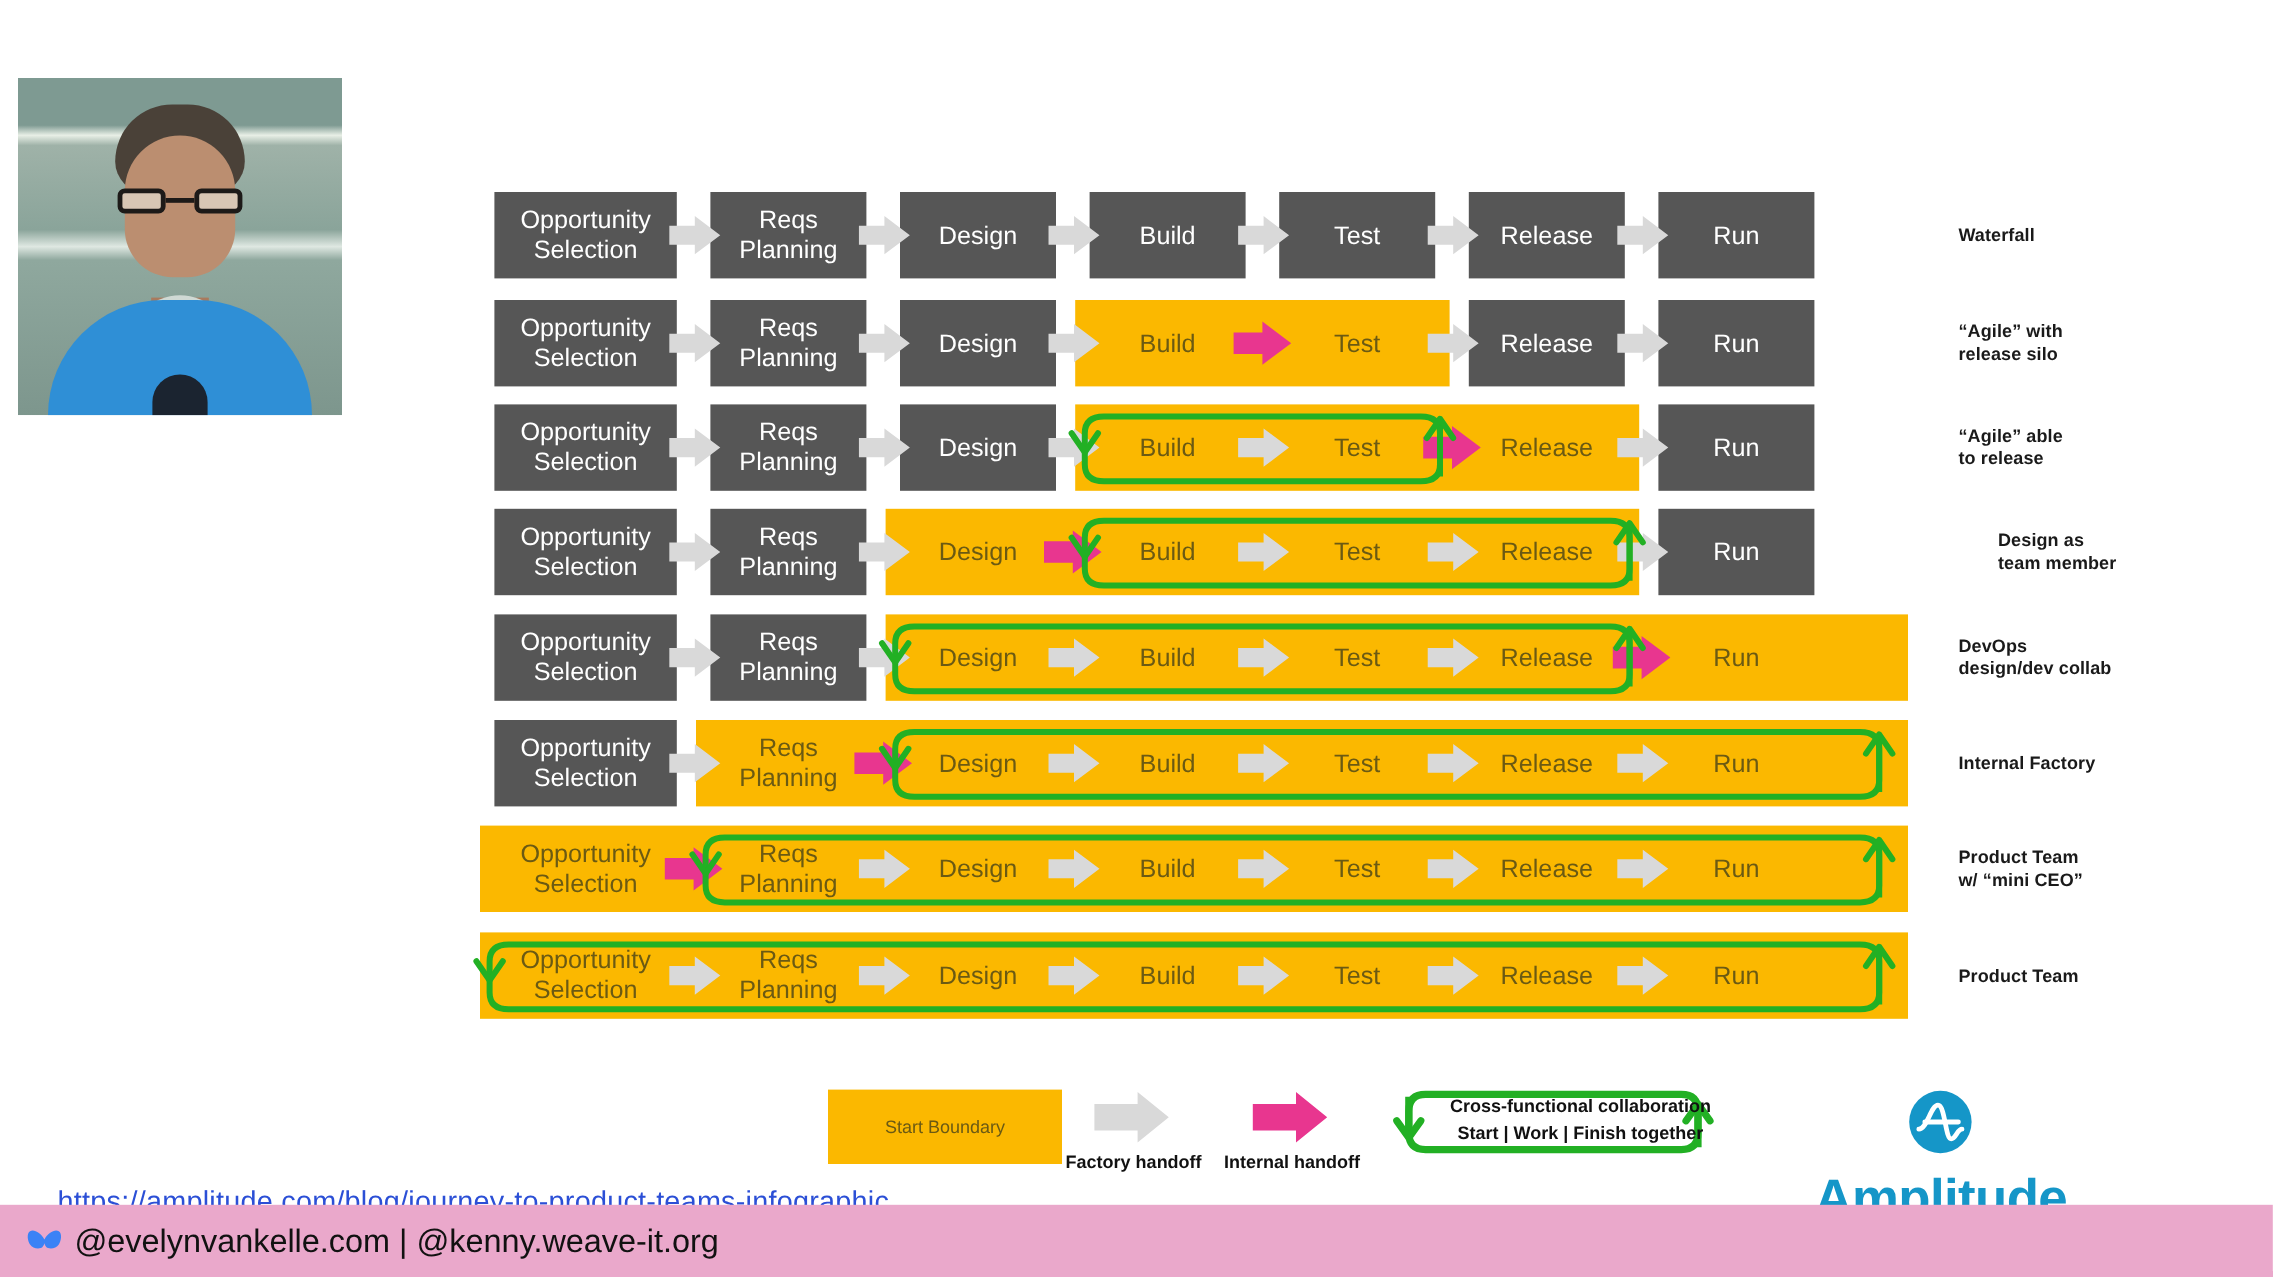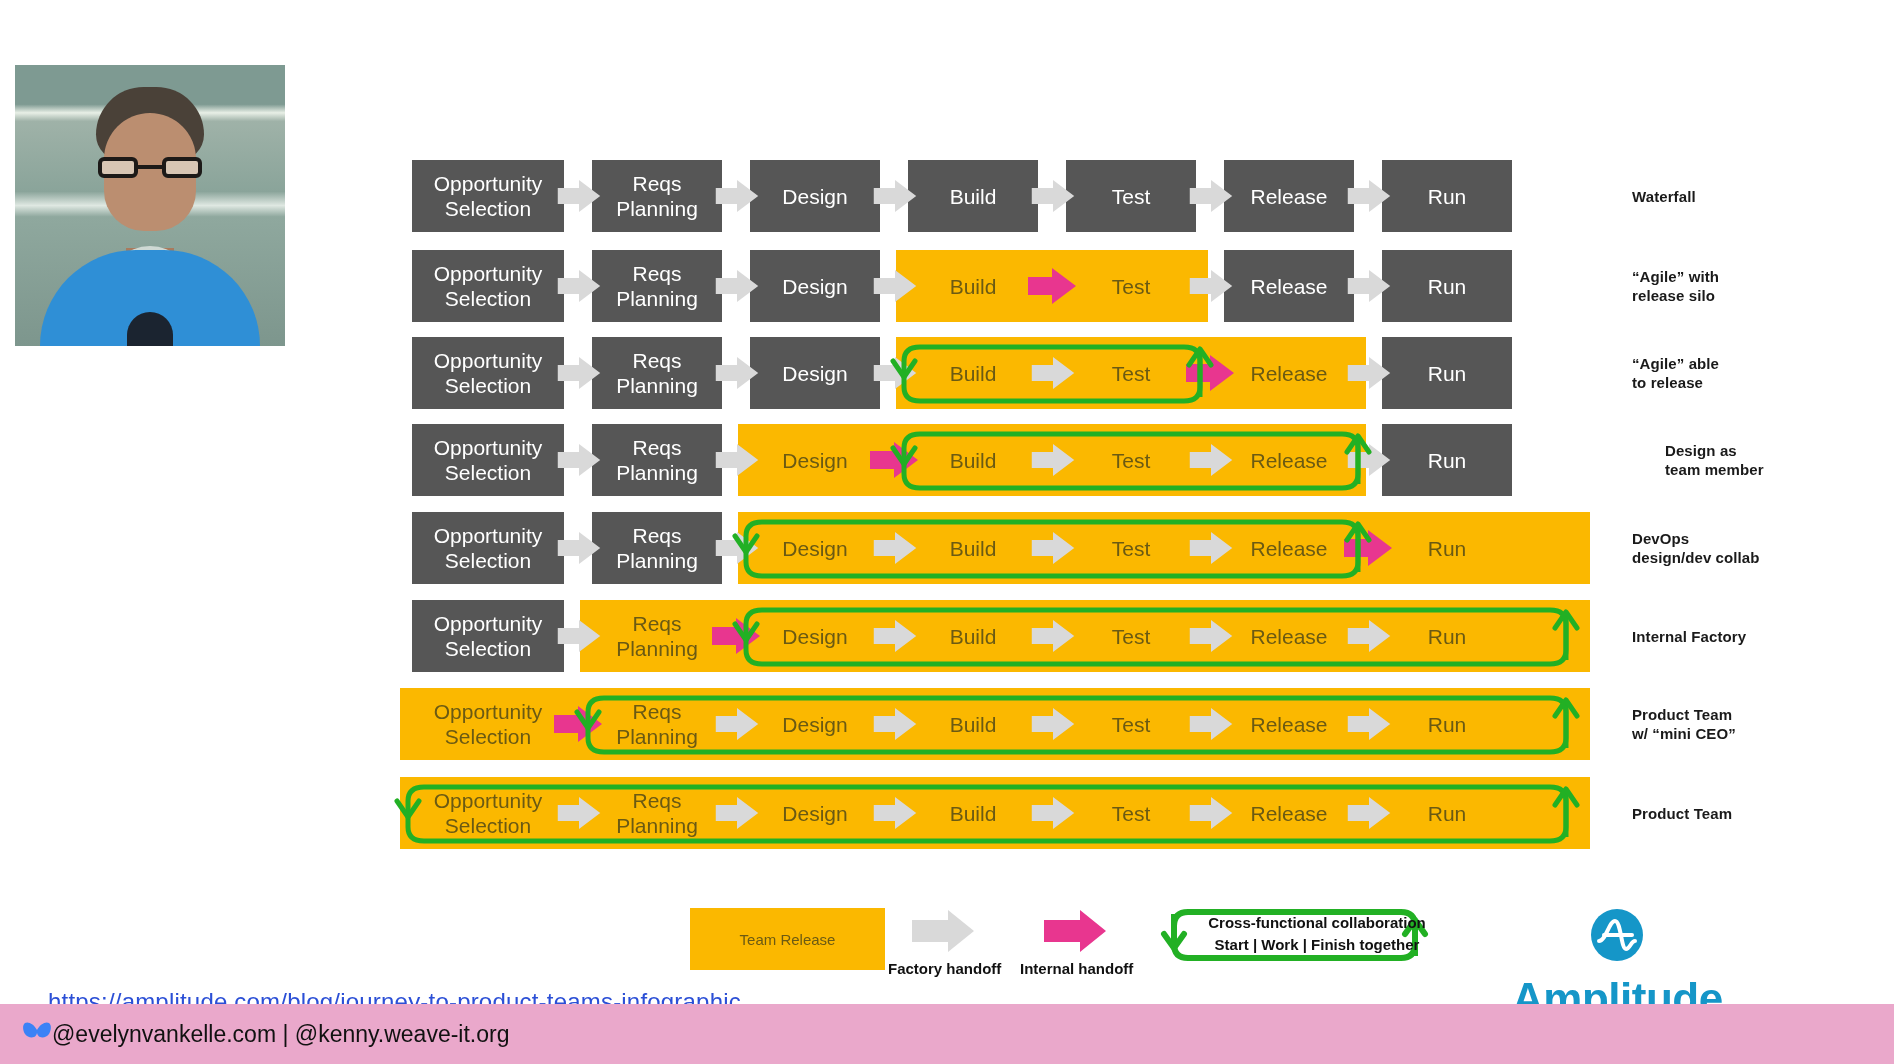--- a/index.html
+++ b/index.html
@@ -55,22 +55,22 @@
   .url{
     position:absolute;left:48px;top:988px;font-size:24px;color:#2b4fd6;
     text-decoration:underline;letter-spacing:.2px;font-family:"Liberation Sans",sans-serif;
   }
 
   
   .footer{
     position:absolute;left:0;bottom:0;width:1894px;height:60px;background:#eaa8cb;
     display:flex;align-items:center;
   }
-  .footer-left{position:absolute;left:22px;display:flex;align-items:flex-start;gap:0;
-    font-size:23px;color:#111;}
+  .footer-left{position:absolute;left:22px;display:flex;align-items:flex-end;gap:10px;
+    font-size:27px;color:#111;}
   .footer-right{position:absolute;right:28px;font-size:27px;font-weight:bold;color:#111;}
 
   
   .amp{position:absolute;left:1512px;top:908px;display:flex;align-items:center;gap:12px;flex-direction:column;}
   .amp-text{font-size:44px;font-weight:bold;color:#1596c8;letter-spacing:-.5px;}
 </style>
 </head>
 <body>
 
 <div class="photo">
@@ -356,21 +356,21 @@
        Q1174 63 1158 63 H32
        Q16 63 16 49 Z" fill="none" stroke="#22B024" stroke-width="5"></path>
       <path d="M5 23 L16 39 L27 23" fill="none" stroke="#22B024" stroke-width="5" stroke-linecap="round" stroke-linejoin="round"></path>
       <path d="M1174 59 V13" fill="none" stroke="#22B024" stroke-width="5"></path>
       <path d="M1163 27 L1174 11 L1185 27" fill="none" stroke="#22B024" stroke-width="5" stroke-linecap="round" stroke-linejoin="round"></path>
     </svg>
     <div class="row-label" style="left: 1632px; top: 803.5px;">Product Team</div>
   </div>
 
 <div class="band" style="left:690px;top:908px;width:195px;height:62px;"></div>
-<div class="cell light" style="left:690px;top:908px;width:195px;height:62px;font-size:15px;">Team Release</div>
+<div class="cell light" style="left:690px;top:908px;width:195px;height:62px;font-size:15px;">Start Boundary</div>
 
 <svg class="arrow" style="left:908px;top:908px;" width="70" height="46" viewBox="0 0 70 46">
   <path d="M4 12 H40 V2 L66 23 L40 44 V34 H4 Z" fill="#D9D9D9"></path>
 </svg>
 <div class="legend-label" style="left:888px;top:960px;">Factory handoff</div>
 
 <svg class="arrow" style="left:1040px;top:908px;" width="70" height="46" viewBox="0 0 70 46">
   <path d="M4 12 H40 V2 L66 23 L40 44 V34 H4 Z" fill="#E8368F"></path>
 </svg>
 <div class="legend-label" style="left:1020px;top:960px;">Internal handoff</div>

